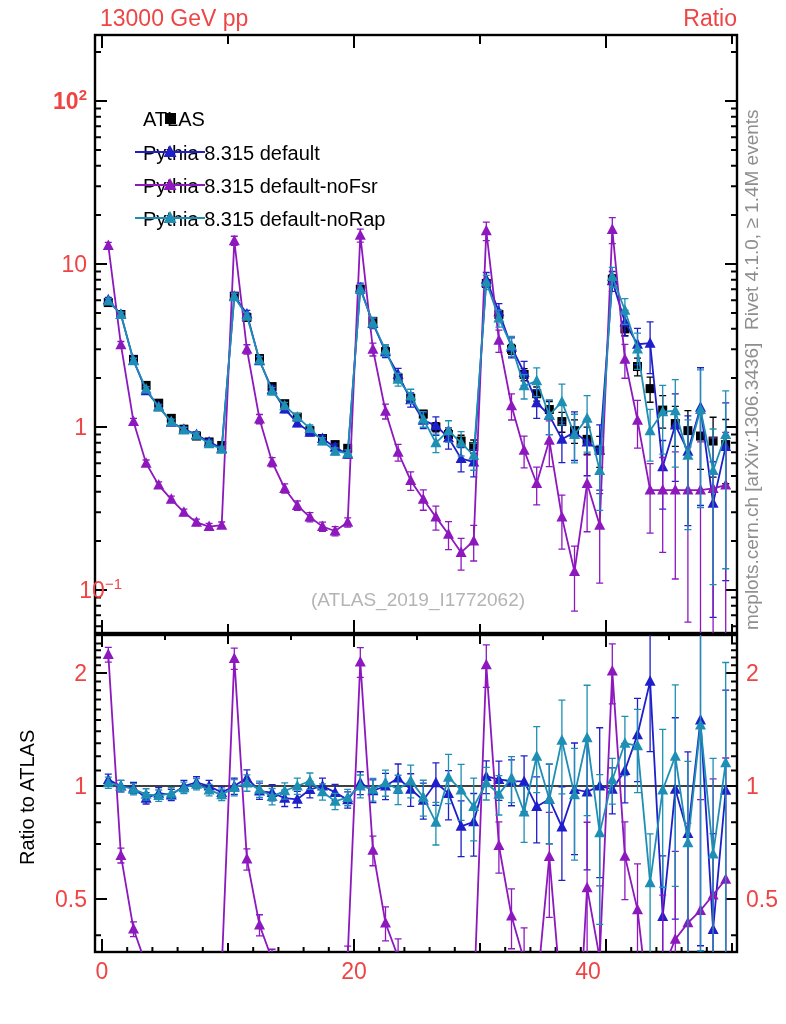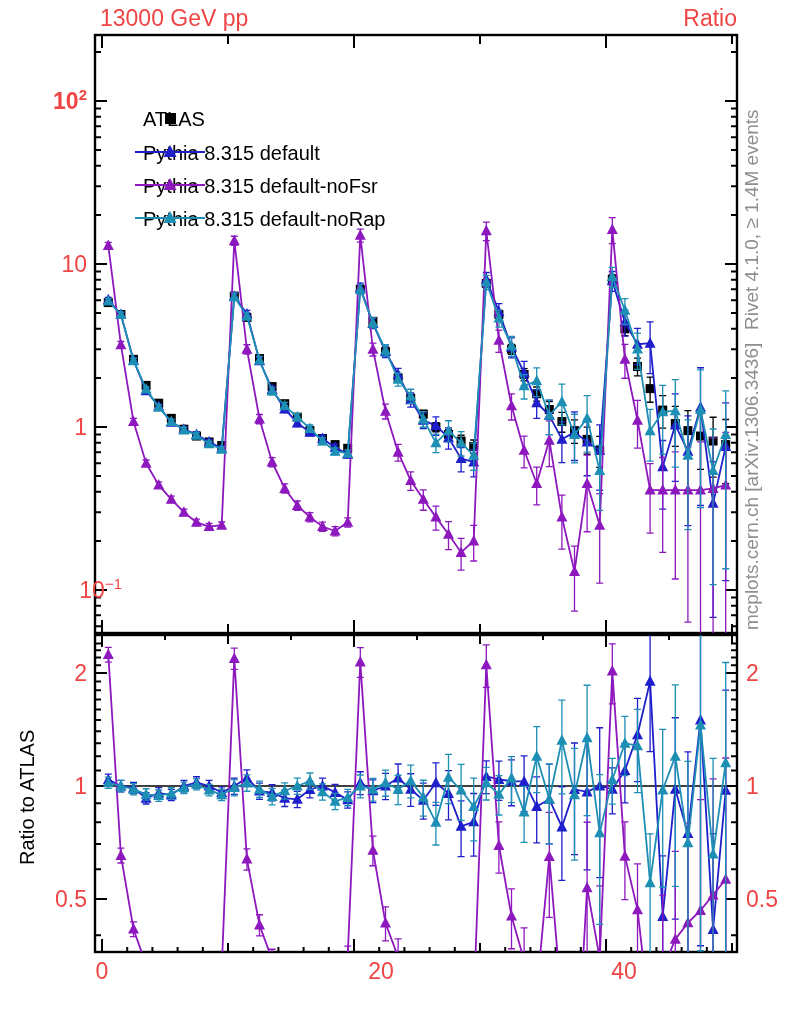--- a/index.html
+++ b/index.html
@@ -420,34 +420,35 @@
       </div>
       <div class="legend-row" style="left: 133px; top: 207px;">
         <svg width="74" height="22">
           <line x1="2" x2="72" y1="11" y2="11" stroke="#1e8fb4" stroke-width="2"></line>
           <path d="M37,4 L43.5,16 L30.5,16 Z" fill="#1e8fb4"></path>
         </svg>
         <span class="legend-label">Pythia 8.315 default-noRap</span>
       </div>
     </div>
 
+  <div class="txt watermark" style="left:418px;top:589px;transform:translateX(-50%);">(ATLAS_2019_I1772062)</div>
 
   <div class="txt vert gray" style="left:741px;top:330px;">Rivet 4.1.0, ≥ 1.4M events</div>
   <div class="txt vert gray" style="left:741px;top:630px;">mcplots.cern.ch [arXiv:1306.3436]</div>
 
   <div class="txt vert" style="left:16px;top:865px;font-size:20px;color:#000;">Ratio to ATLAS</div>
 
   <div id="tick-labels">
       <div class="txt ticklab" style="left: 87px; top: 101px; transform: translate(-100%, -50%); font-weight: bold;">10<span class="sup">2</span></div>
       <div class="txt ticklab" style="left: 87px; top: 264px; transform: translate(-100%, -50%);">10</div>
       <div class="txt ticklab" style="left: 87px; top: 427px; transform: translate(-100%, -50%);">1</div>
       <div class="txt ticklab" style="left: 87px; top: 590px; transform: translate(-100%, -50%); margin-left: 35px;">10<span class="sup">−1</span></div>
       <div class="txt ticklab" style="left: 87px; top: 673.114px; transform: translate(-100%, -50%);">2</div>
       <div class="txt ticklab" style="left: 746px; top: 673.114px; transform: translate(0px, -50%);">2</div>
       <div class="txt ticklab" style="left: 87px; top: 786px; transform: translate(-100%, -50%);">1</div>
       <div class="txt ticklab" style="left: 746px; top: 786px; transform: translate(0px, -50%);">1</div>
       <div class="txt ticklab" style="left: 87px; top: 898.886px; transform: translate(-100%, -50%);">0.5</div>
       <div class="txt ticklab" style="left: 746px; top: 898.886px; transform: translate(0px, -50%);">0.5</div>
       <div class="txt ticklab" style="left: 102px; top: 958px; transform: translate(-50%, 0px);">0</div>
-      <div class="txt ticklab" style="left: 354px; top: 958px; transform: translate(-50%, 0px); margin-left: 27px;">20</div>
-      <div class="txt ticklab" style="left: 624px; top: 958px; transform: translate(-50%, 0px);">40</div>
+      <div class="txt ticklab" style="left: 354px; top: 958px; transform: translate(-50%, 0px);">20</div>
+      <div class="txt ticklab" style="left: 588px; top: 958px; transform: translate(-50%, 0px);">40</div>
     </div>
 </div>
 
 </body></html>

